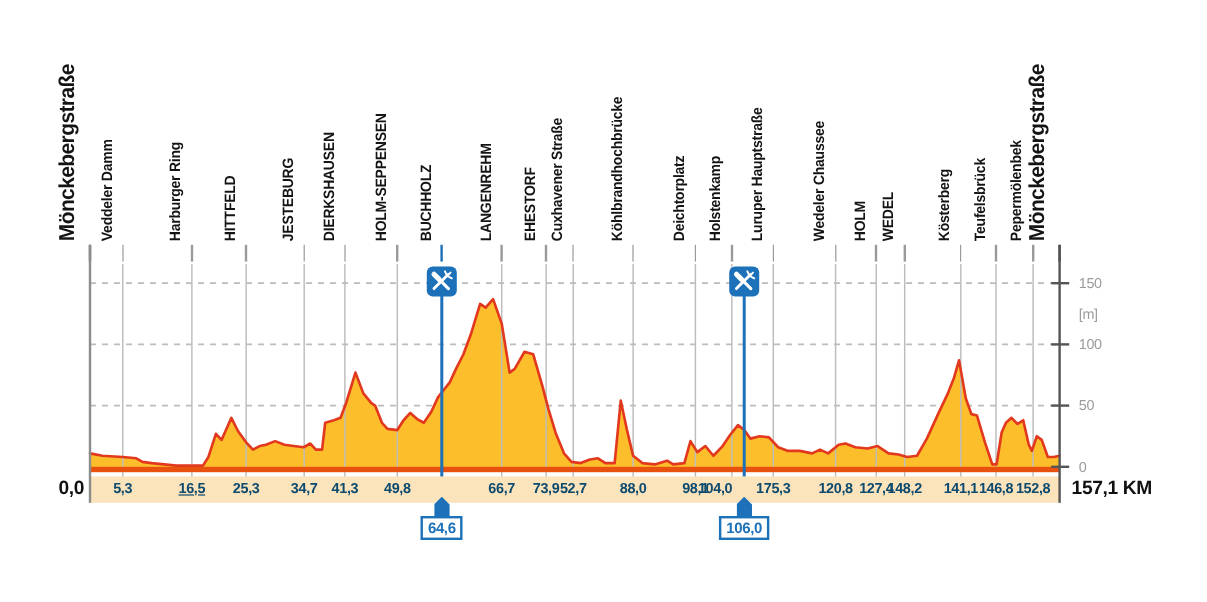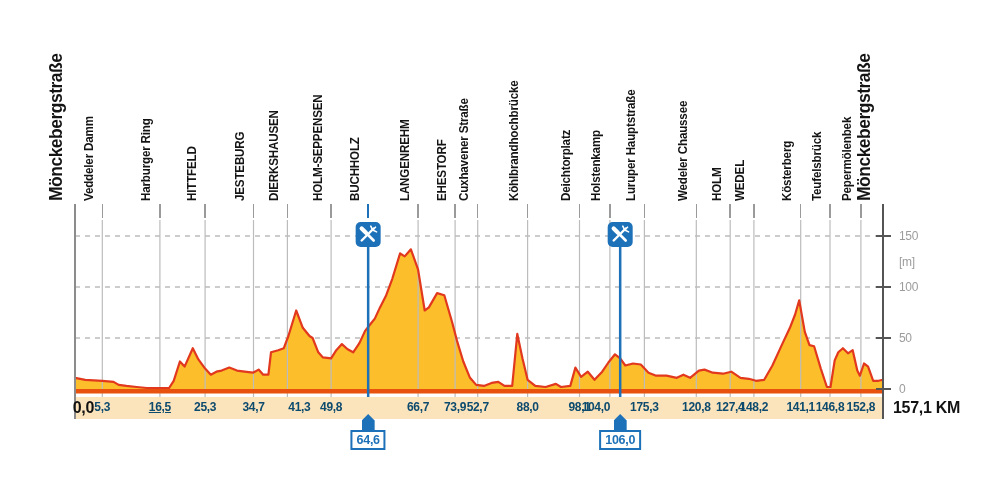--- a/index.html
+++ b/index.html
@@ -130,38 +130,38 @@
       <div class="stub" style="left: 860.134px; top: 204px; height: 14px;"></div>
       <div class="station-label terminal" style="left: 873.5px; top: 182px;">Mönckebergstraße</div>
       <div class="stub terminal" style="left: 882.25px; top: 204px; height: 14px;"></div>
       <div class="axis-line right" style="left: 882px;"></div>
     </div>
   <div id="kmlabels">
       <div class="km-label" style="left: 102.259px; top: 400px;">5,3</div>
       <div class="km-label" style="left: 159.863px; top: 400px; text-decoration: underline;">16,5</div>
       <div class="km-label" style="left: 205.123px; top: 400px;">25,3</div>
       <div class="km-label" style="left: 253.47px; top: 400px;">34,7</div>
-      <div class="km-label" style="left: 287.415px; top: 400px; margin-left: 12px;">41,3</div>
+      <div class="km-label" style="left: 287.415px; top: 400px;">41,3</div>
       <div class="km-label" style="left: 331.132px; top: 400px;">49,8</div>
       <div class="km-label" style="left: 418.053px; top: 400px;">66,7</div>
       <div class="km-label" style="left: 455.084px; top: 400px;">73,9</div>
       <div class="km-label" style="left: 477.714px; top: 400px;">52,7</div>
       <div class="km-label" style="left: 527.603px; top: 400px;">88,0</div>
       <div class="km-label" style="left: 579.55px; top: 400px;">98,1</div>
       <div class="km-label" style="left: 595.895px; top: 400px;">104,0</div>
       <div class="km-label" style="left: 644.355px; top: 400px;">175,3</div>
       <div class="km-label" style="left: 696.301px; top: 400px;">120,8</div>
       <div class="km-label" style="left: 730.246px; top: 400px;">127,4</div>
       <div class="km-label" style="left: 753.905px; top: 400px;">148,2</div>
       <div class="km-label" style="left: 800.708px; top: 400px;">141,1</div>
       <div class="km-label" style="left: 830.025px; top: 400px;">146,8</div>
       <div class="km-label" style="left: 860.884px; top: 400px;">152,8</div>
     </div>
 
-  <div class="km-terminal" id="start-km" style="right: 912px; top: 399px; padding-left: 32px;">0,0</div>
+  <div class="km-terminal" id="start-km" style="right: 936px; top: 399px; padding-left: 32px;">0,0</div>
   <div class="km-terminal" id="end-km" style="left: 893px; top: 399px;">157,1 KM</div>
 
   <div id="yaxis">
       <div class="y-tick" style="left: 876px; top: 388px;"></div>
       <div class="y-label" style="left: 899px; top: 389px;">0</div>
       <div class="y-tick" style="left: 876px; top: 337px;"></div>
       <div class="y-label" style="left: 899px; top: 338px;">50</div>
       <div class="y-tick" style="left: 876px; top: 286px;"></div>
       <div class="y-label" style="left: 899px; top: 287px;">100</div>
       <div class="y-tick" style="left: 876px; top: 235px;"></div>

